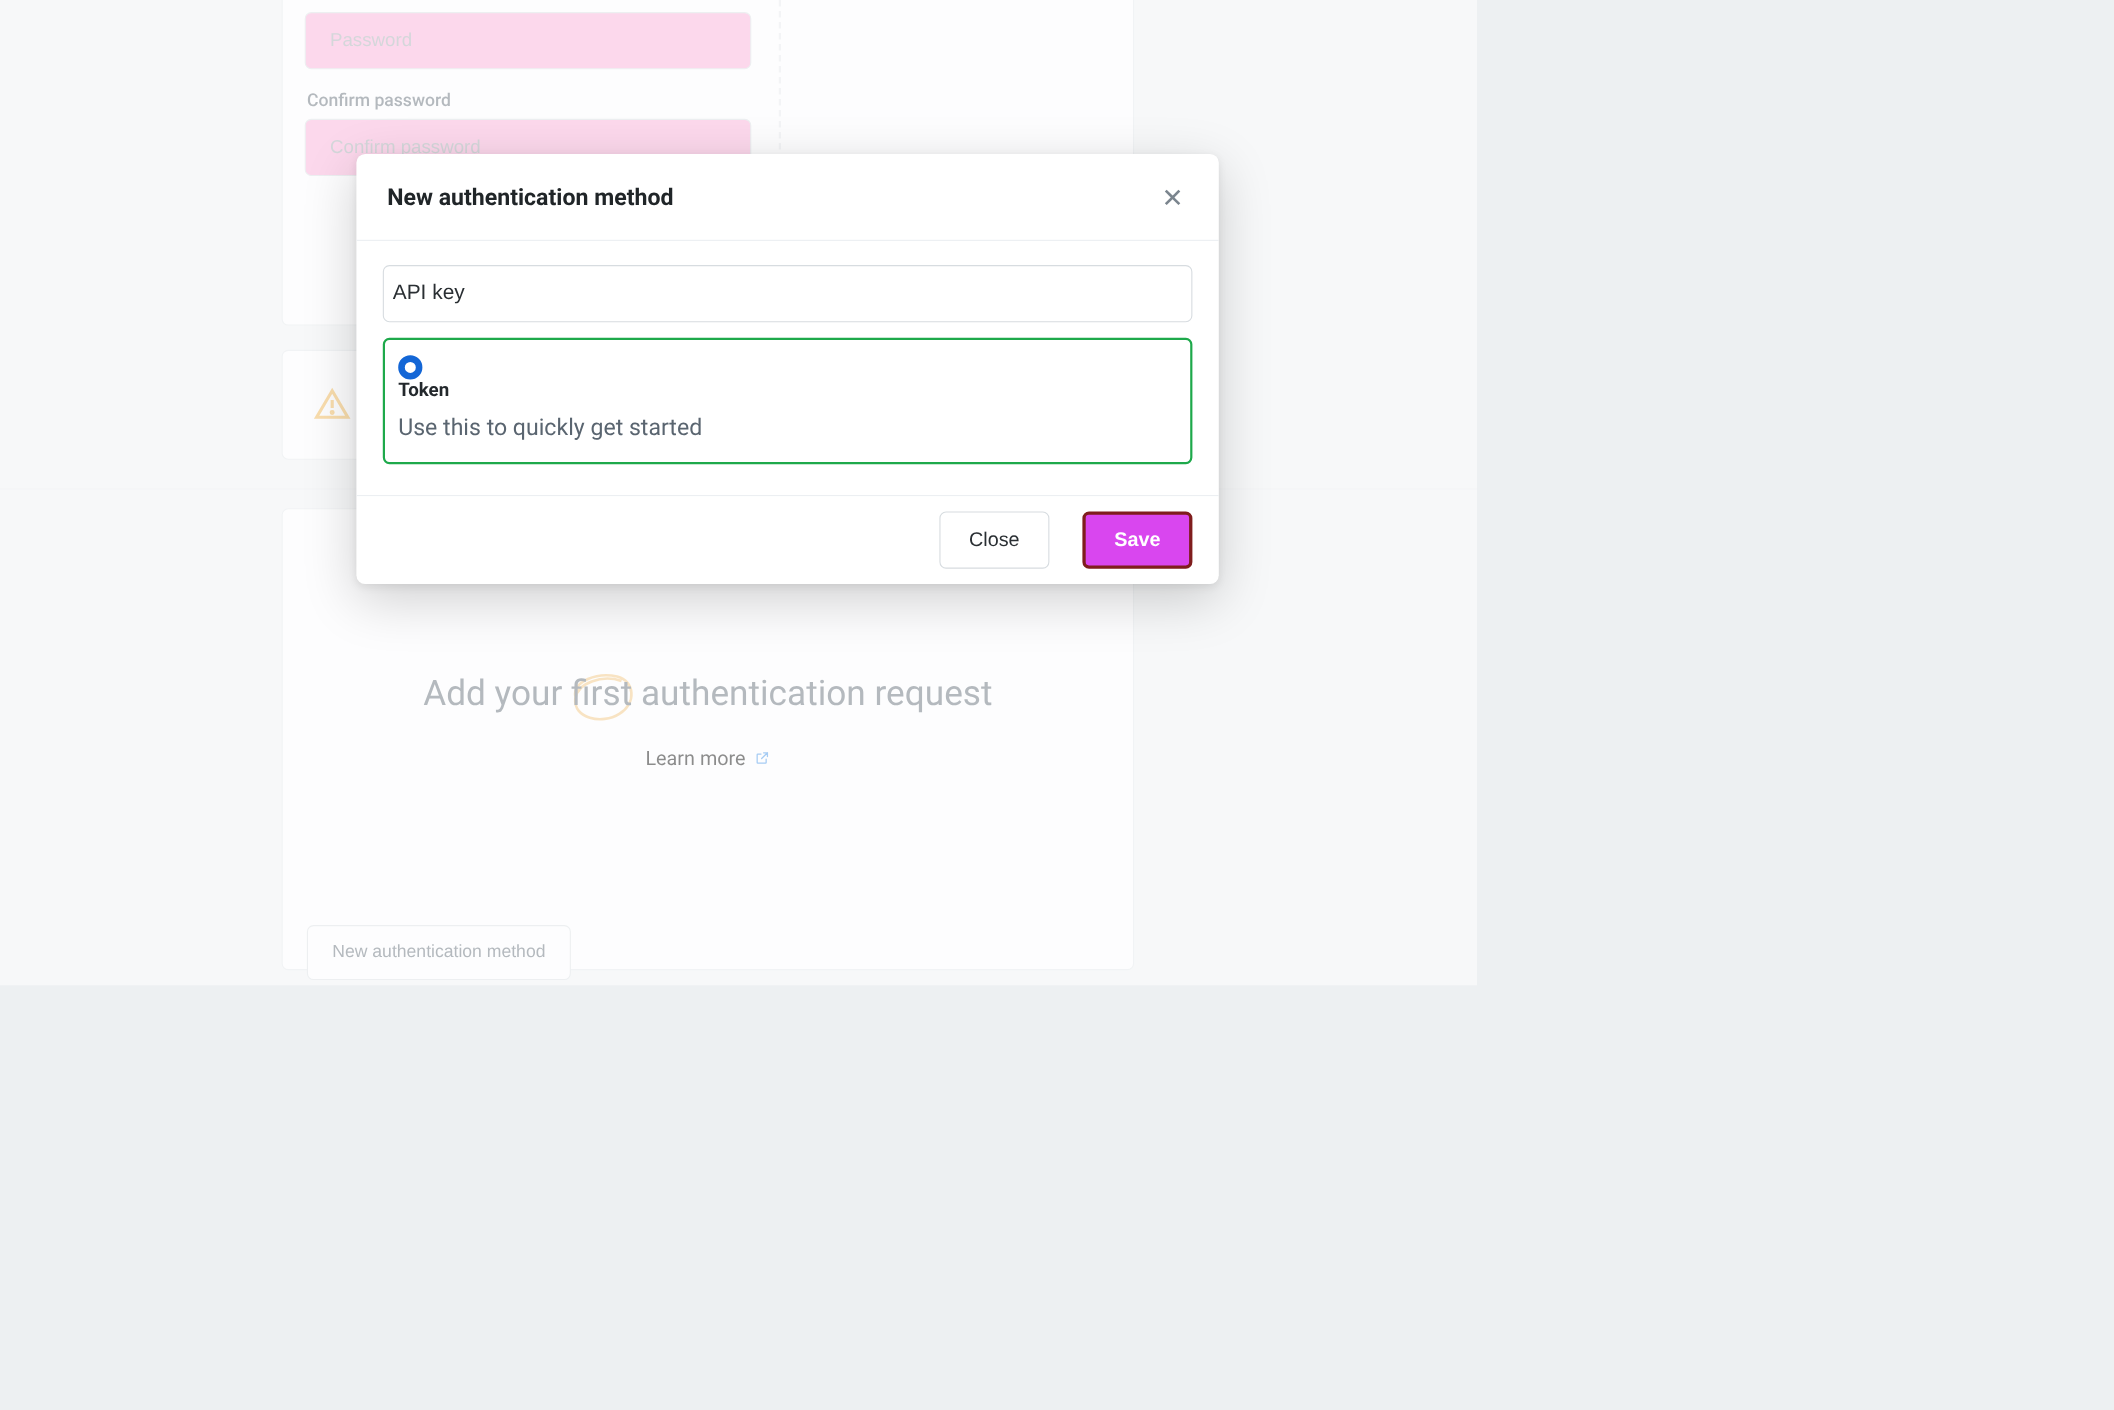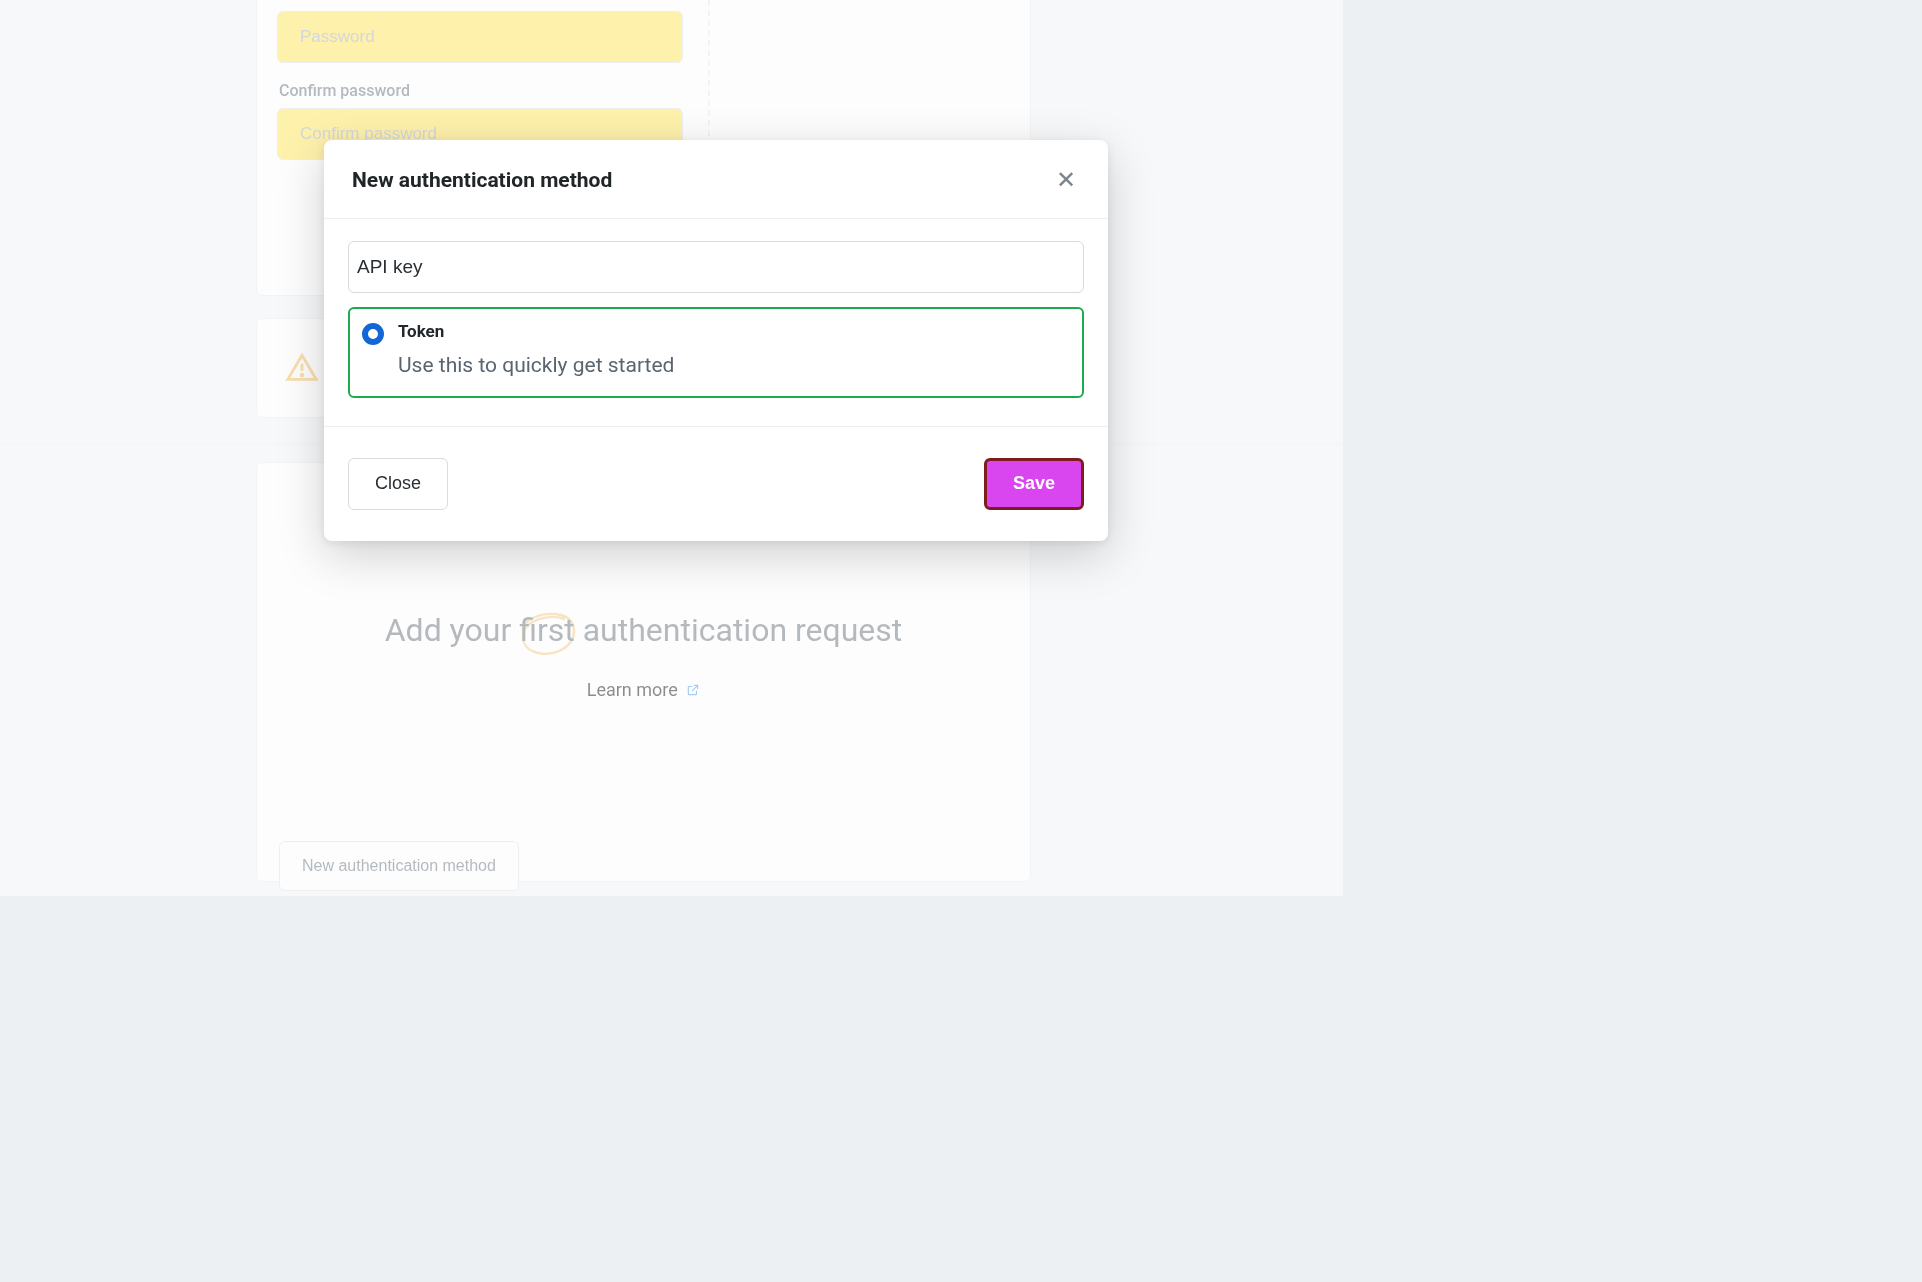--- a/index.html
+++ b/index.html
@@ -41,21 +41,21 @@
     font-weight: 500;
     margin-top: 18px;
     margin-bottom: 8px;
     margin-left: 2px;
   }
   .form-input {
     width: 406px;
     height: 52px;
     border: 1px solid #d7dce0;
     border-radius: 6px;
-    background: #fde047;
+    background: #f9a8d4;
     padding: 0 22px;
     font-size: 17px;
     color: #555;
   }
   .form-input::placeholder {
     color: #a0a7ae;
   }
   
   .hr-line {
     position: absolute;
@@ -210,22 +210,23 @@
     color: #2a2f33;
     background: #fff;
   }
   .option-row {
     margin-top: 14px;
     border: 2px solid transparent;
     border-radius: 6px;
     padding: 12px 14px 14px 12px;
     display: flex;
     align-items: flex-start;
-    gap: 14px;
-    cursor: pointer;
+    gap: 0;
+    cursor: pointer;
+    flex-direction: column;
   }
   .option-row.selected {
     border-color: #1ea94b;
   }
   .radio {
     width: 22px;
     height: 22px;
     border-radius: 50%;
     border: 2px solid #c9ced3;
     flex-shrink: 0;
@@ -243,24 +244,24 @@
     color: #23282c;
   }
   .opt-desc {
     font-size: 21px;
     color: #5a6570;
     margin-top: 8px;
     line-height: 1.55;
   }
   .modal-footer {
     border-top: 1px solid #eceff2;
-    padding: 31px 24px;
+    padding: 14px 24px;
     display: flex;
-    justify-content: space-between;
-    gap: 18px;
+    justify-content: flex-end;
+    gap: 30px;
   }
   .btn {
     height: 52px;
     padding: 0 26px;
     border-radius: 6px;
     font-size: 18px;
     cursor: pointer;
   }
   .btn-secondary {
     background: #fff;

